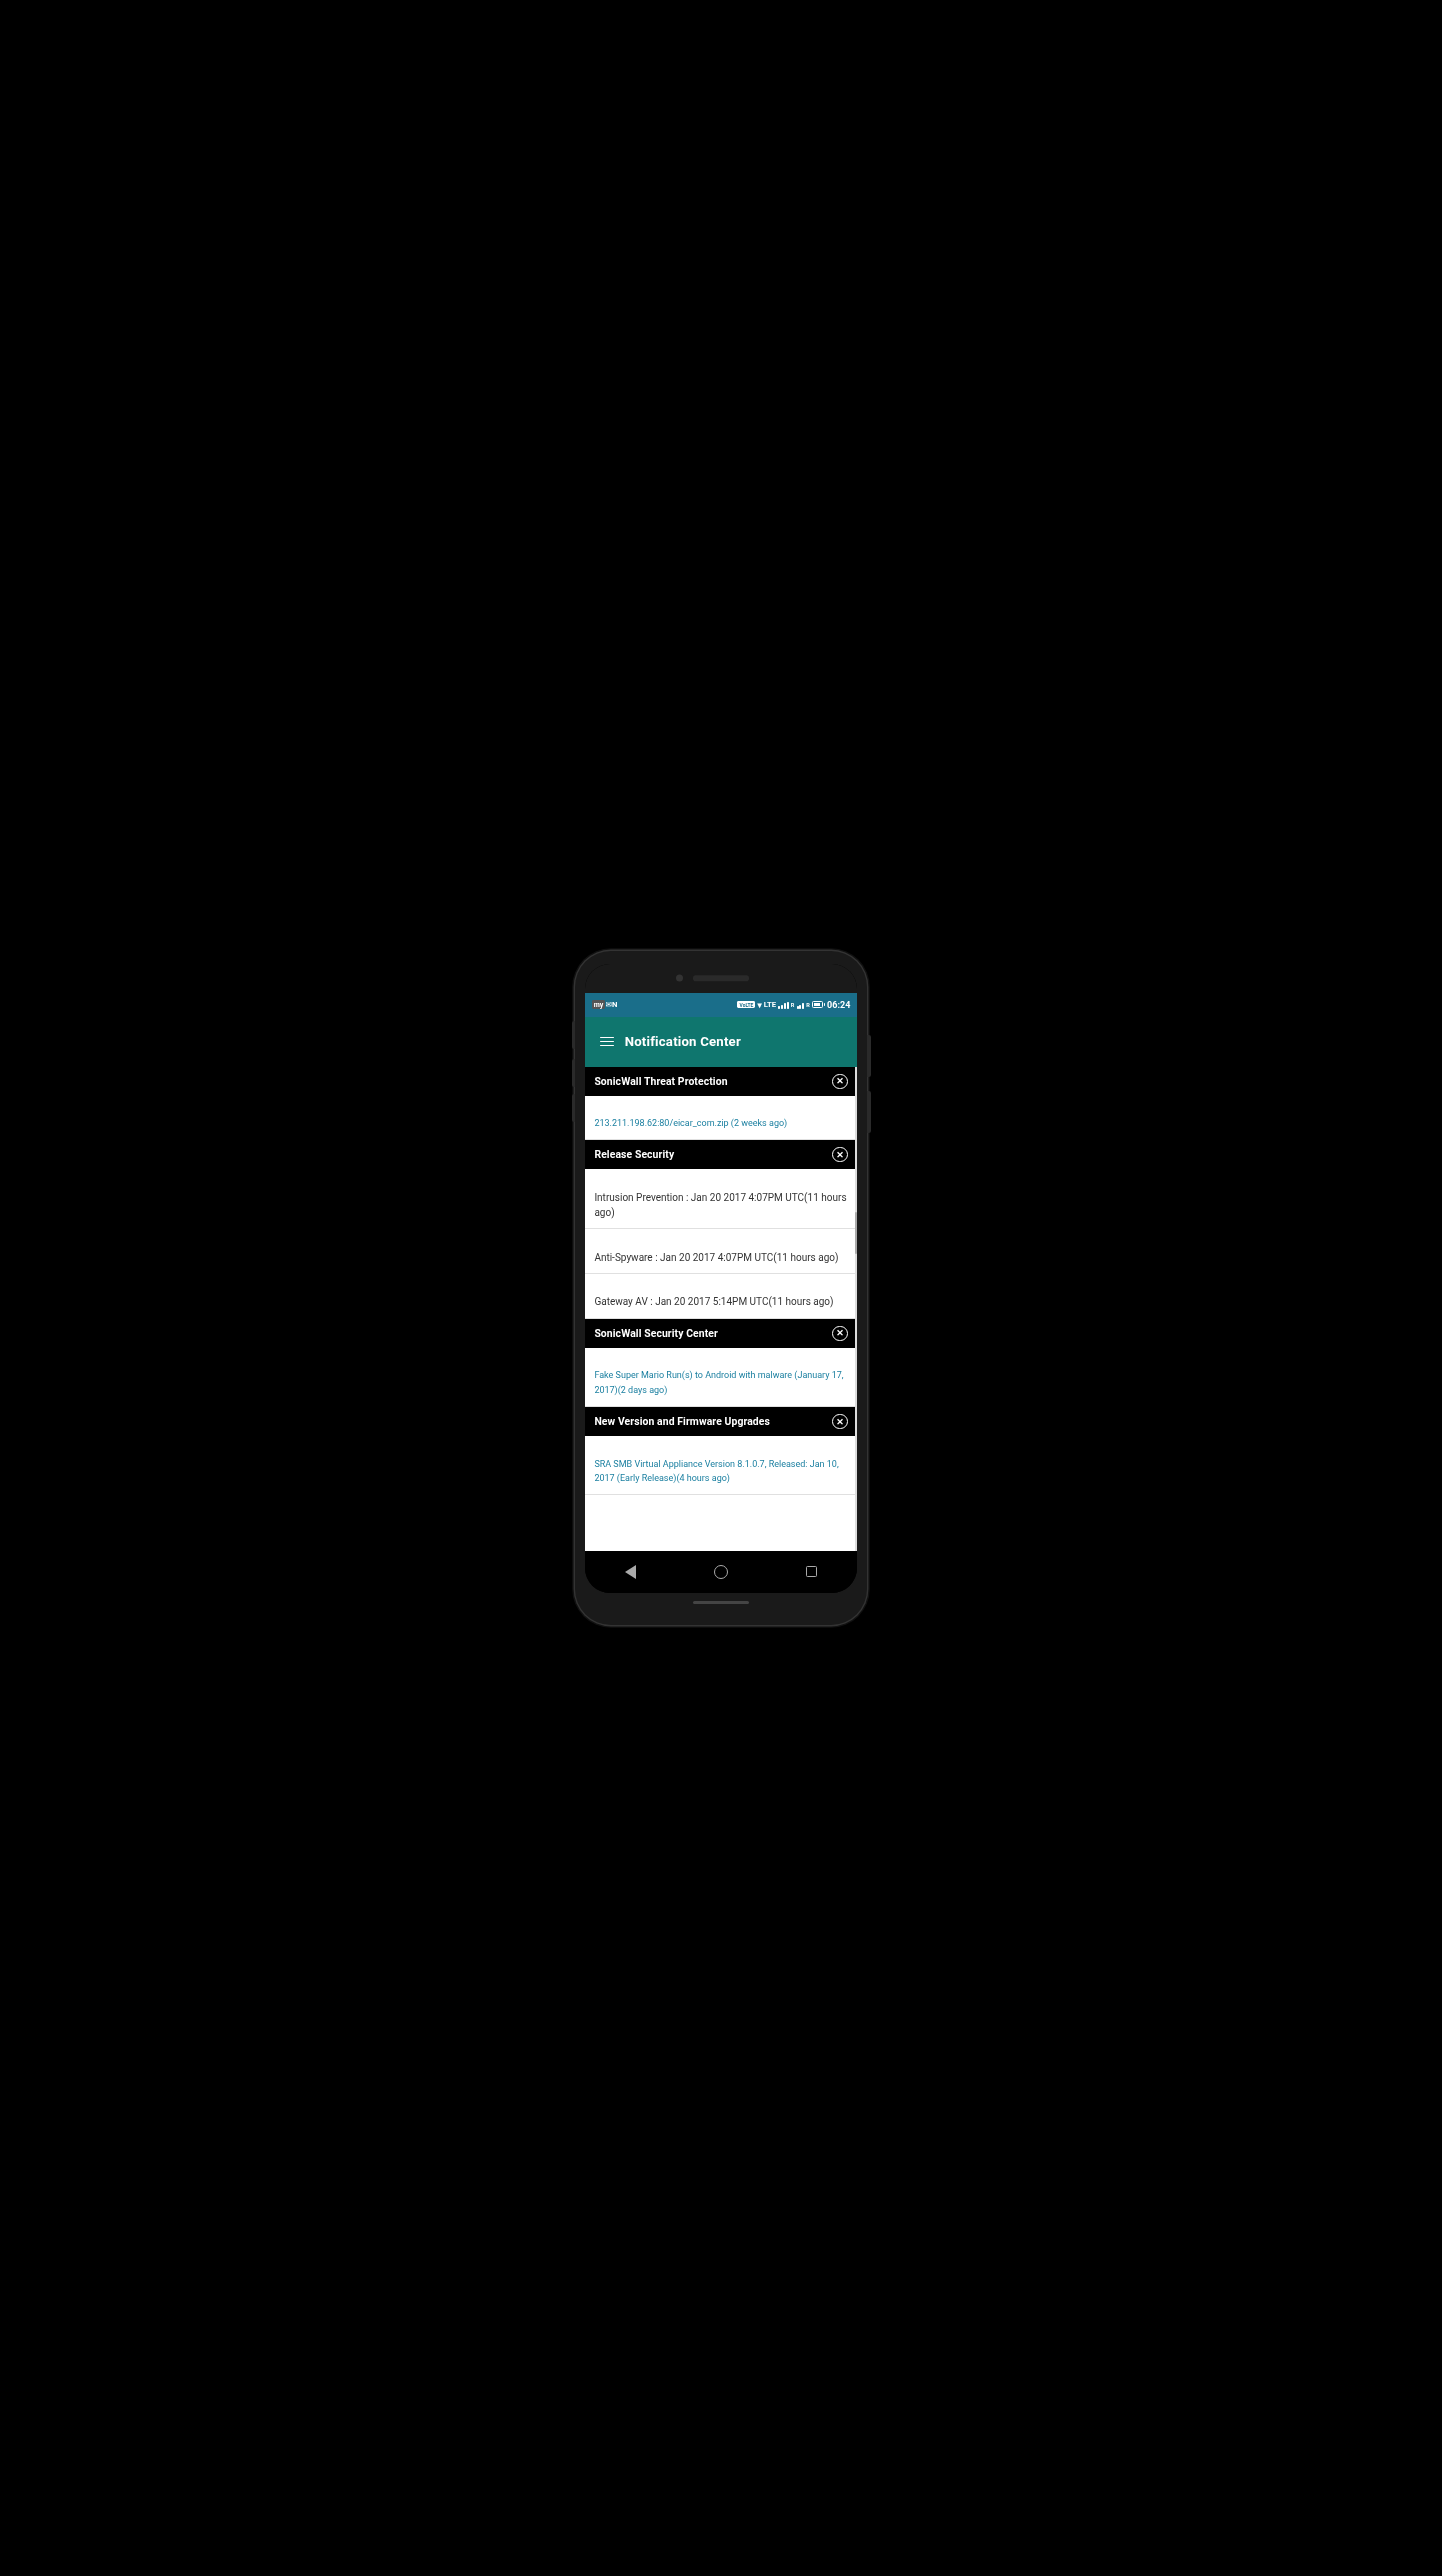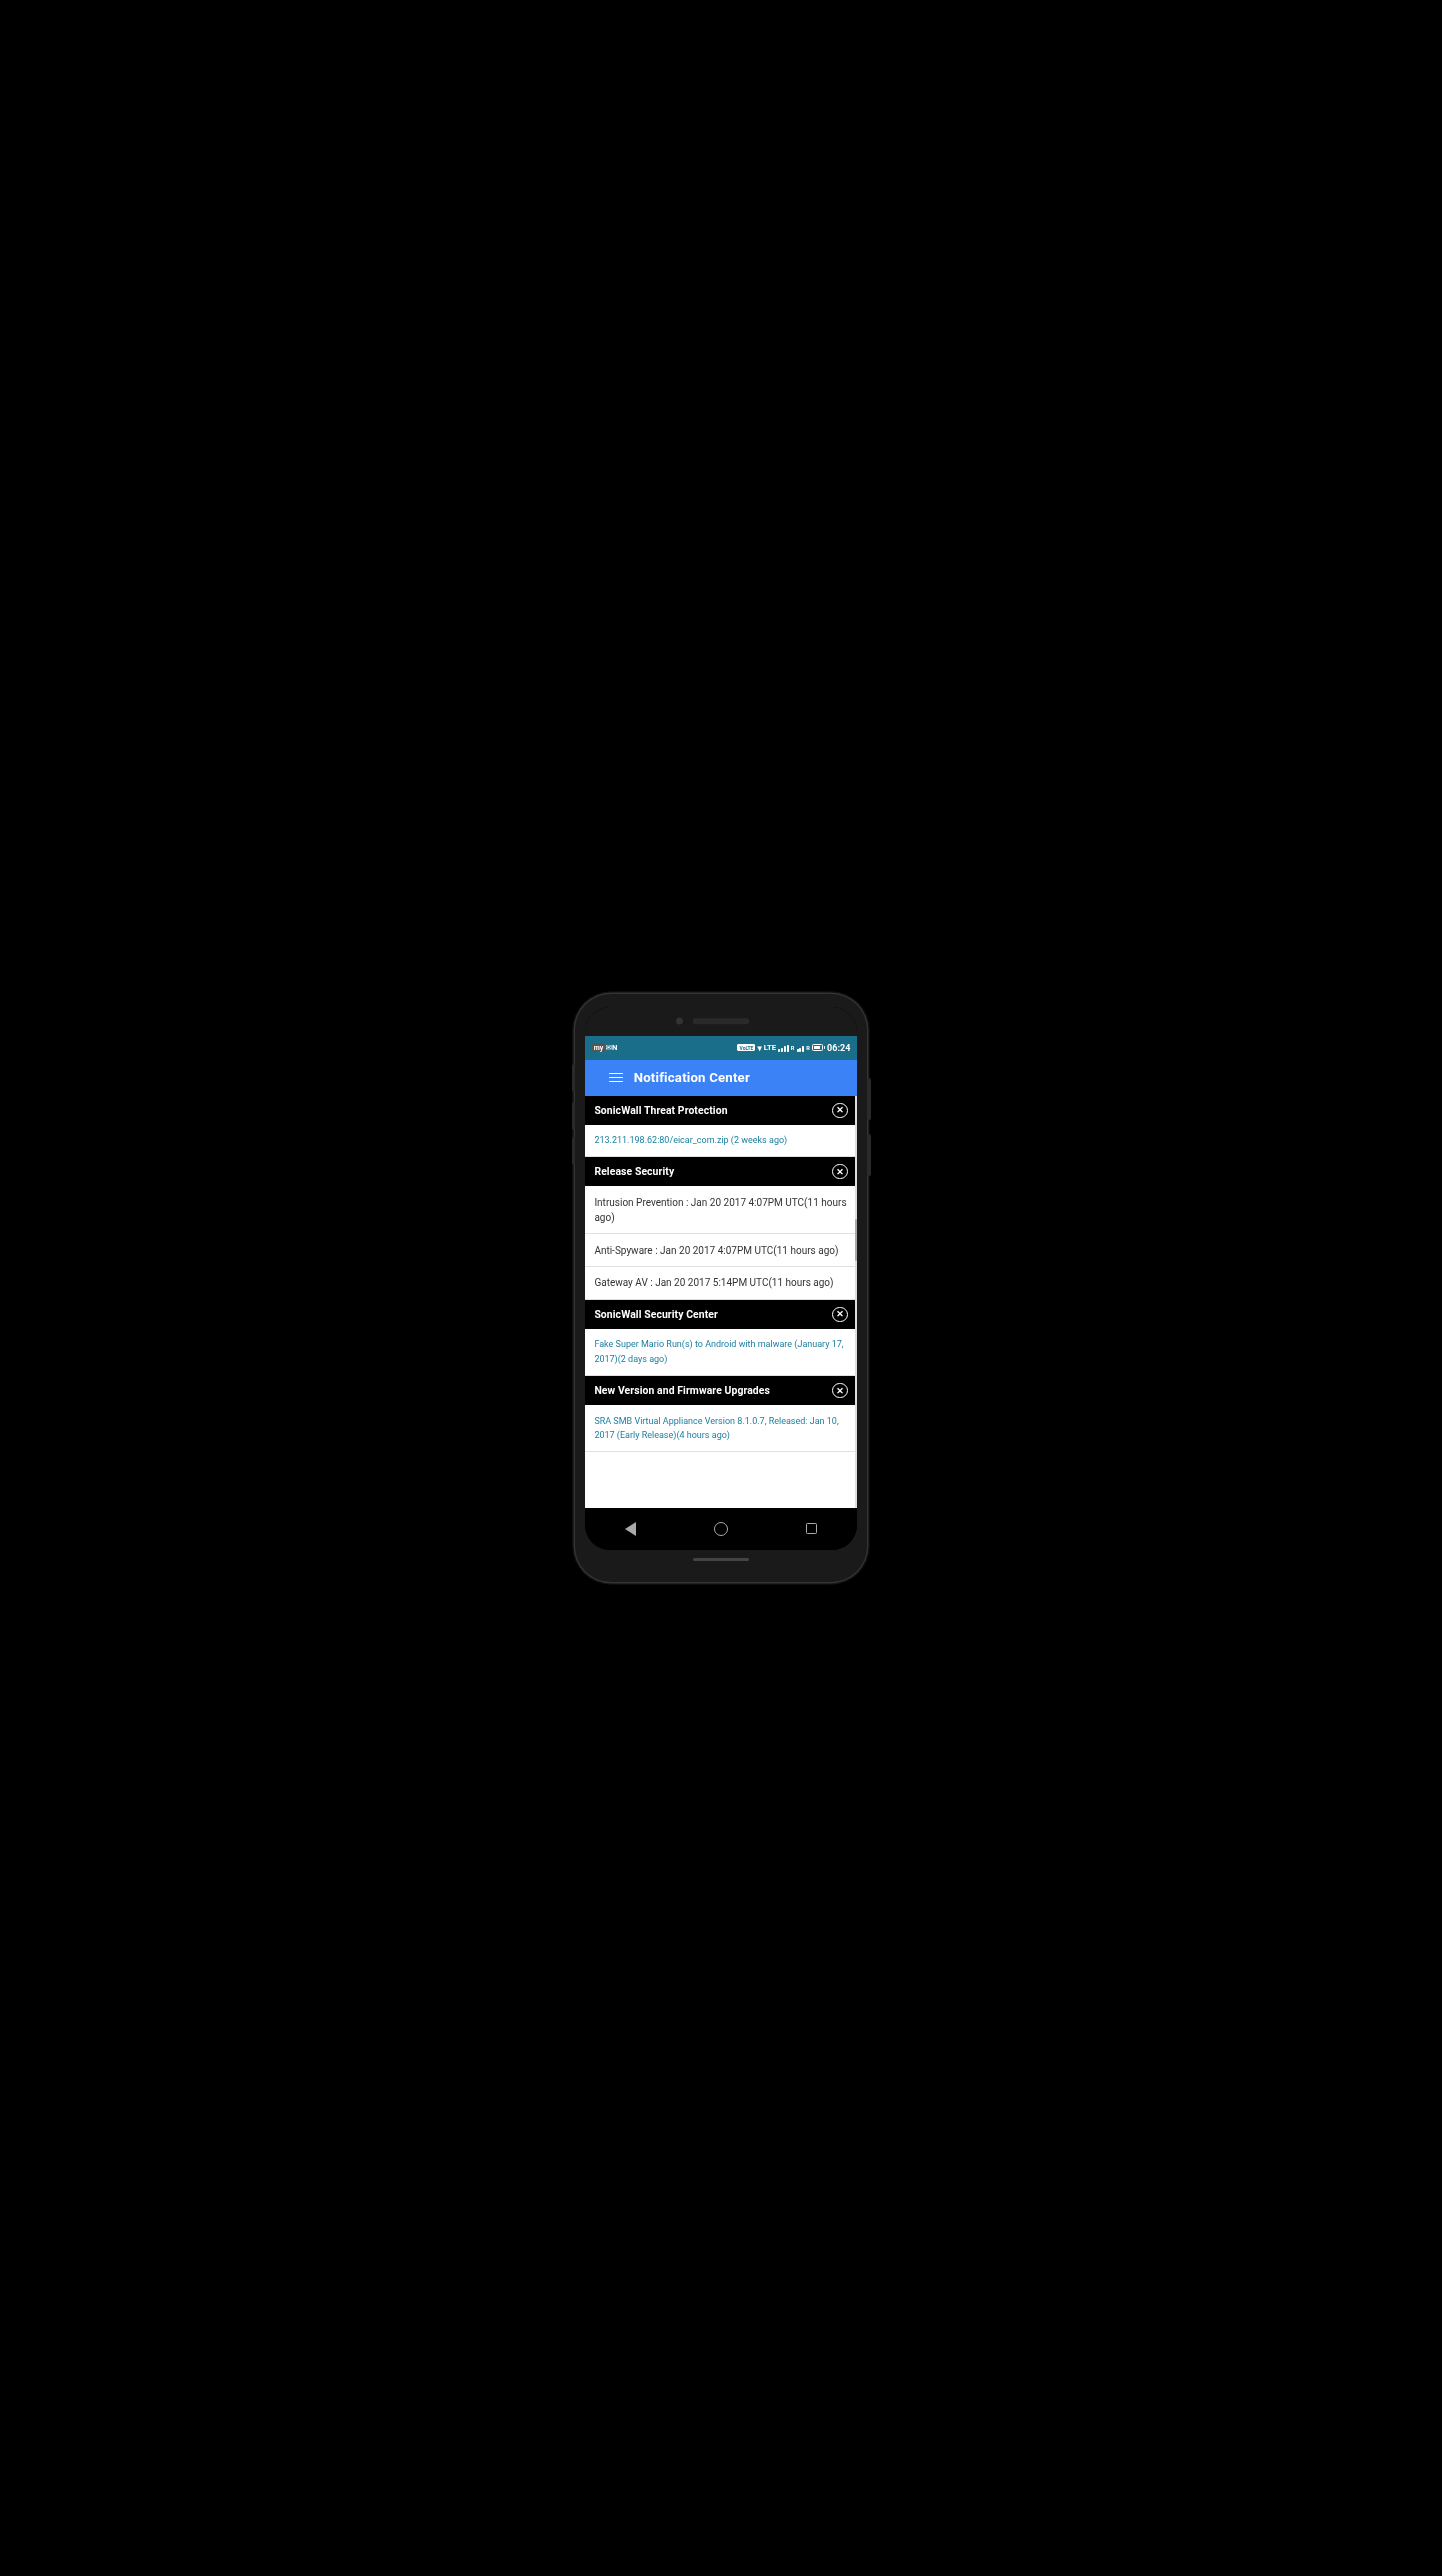--- a/index.html
+++ b/index.html
@@ -117,25 +117,25 @@
       font-weight: bold;
     }
 
     .status-time {
       font-size: 9px;
       font-weight: bold;
     }
 
     
     .app-bar {
-      background: #3b82f6;
-      height: 36px;
-      display: flex;
-      align-items: center;
-      padding: 0 24px;
+      background: #0f766e;
+      height: 50px;
+      display: flex;
+      align-items: center;
+      padding: 0 15px;
       gap: 11px;
     }
 
     .hamburger {
       display: flex;
       flex-direction: column;
       gap: 2.8px;
       cursor: pointer;
     }
 
@@ -188,20 +188,21 @@
       font-size: 9px;
       font-weight: bold;
       cursor: pointer;
       flex-shrink: 0;
     }
 
     
     .notif-item {
       padding: 8.4px 9.7px;
       border-bottom: 0.7px solid #e0e0e0;
+      margin-top: 12px;
     }
 
     .notif-item:last-child {
       border-bottom: none;
     }
 
     .notif-link {
       color: #1a7fa0;
       font-size: 9px;
       line-height: 1.5;

